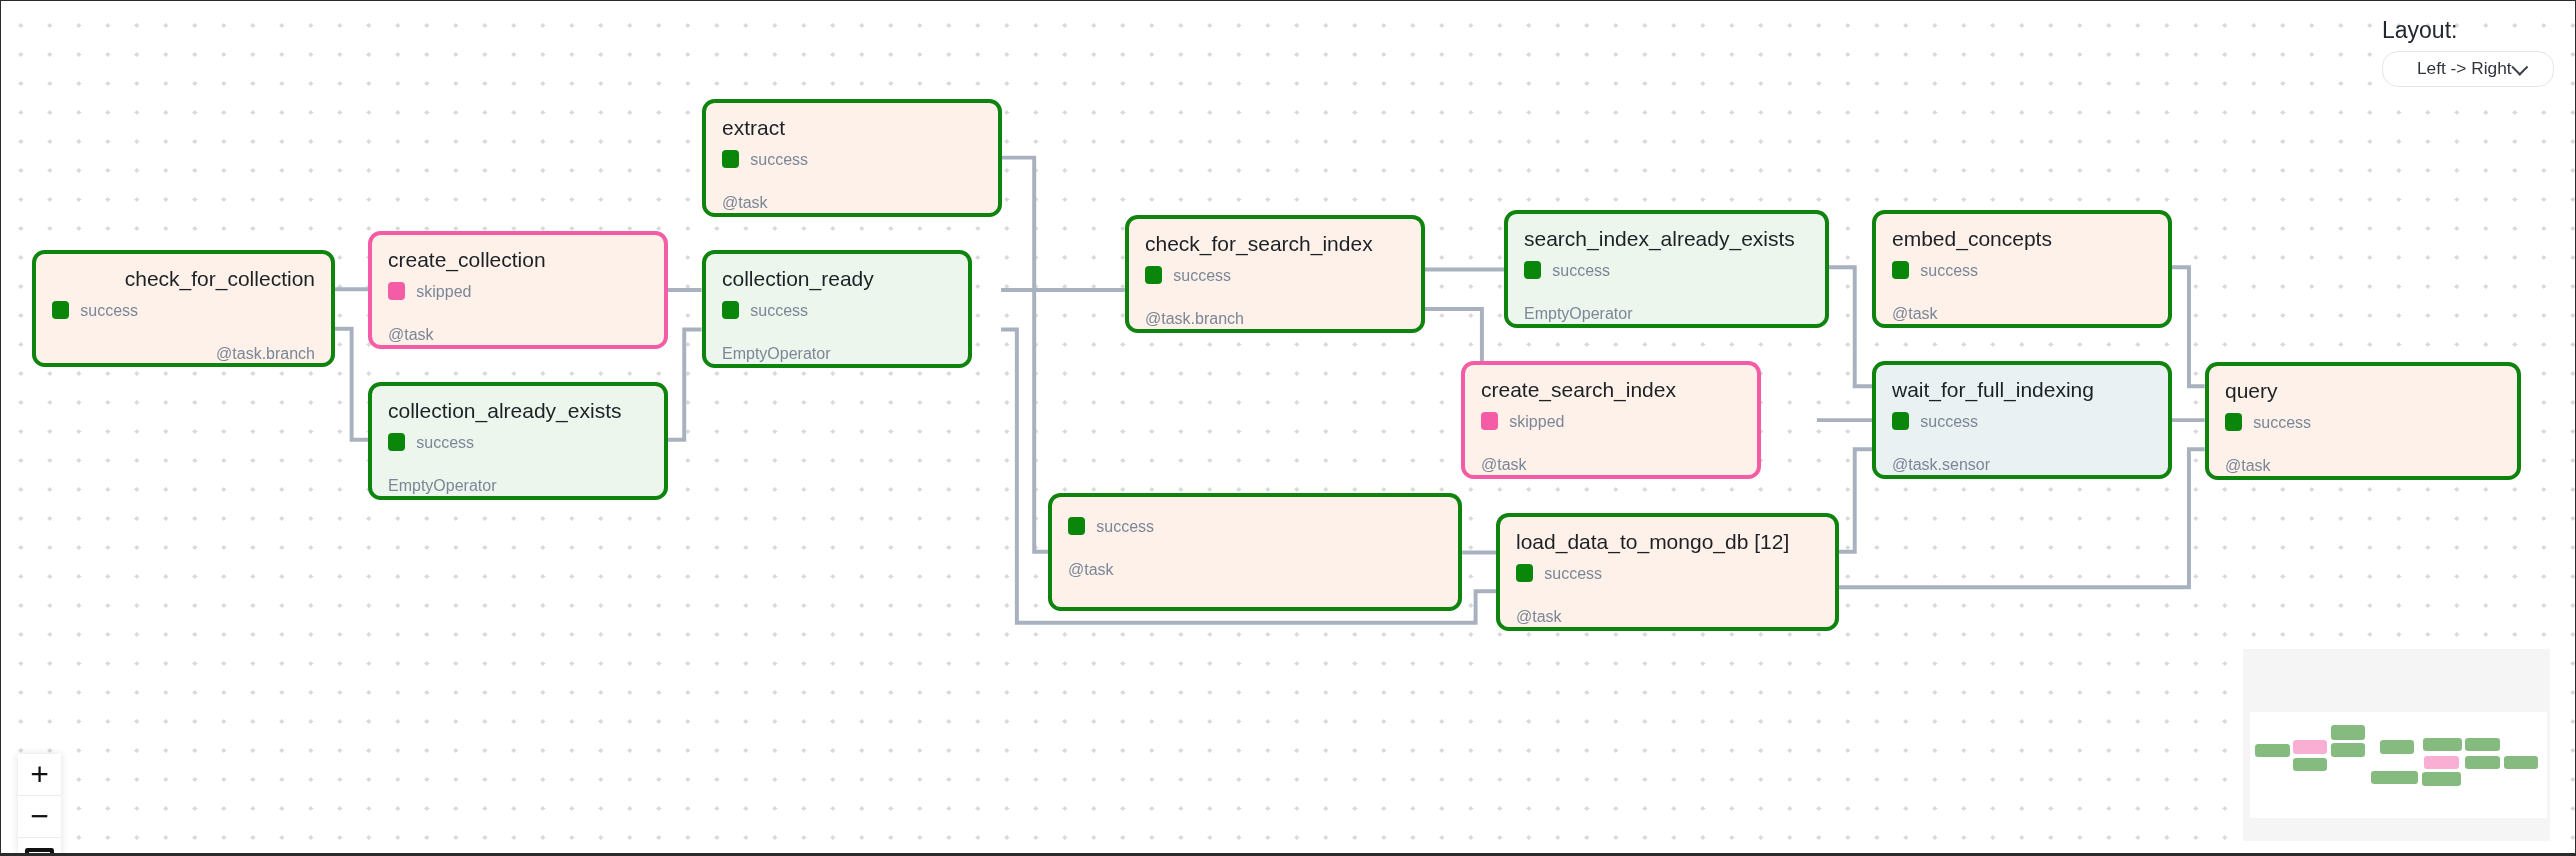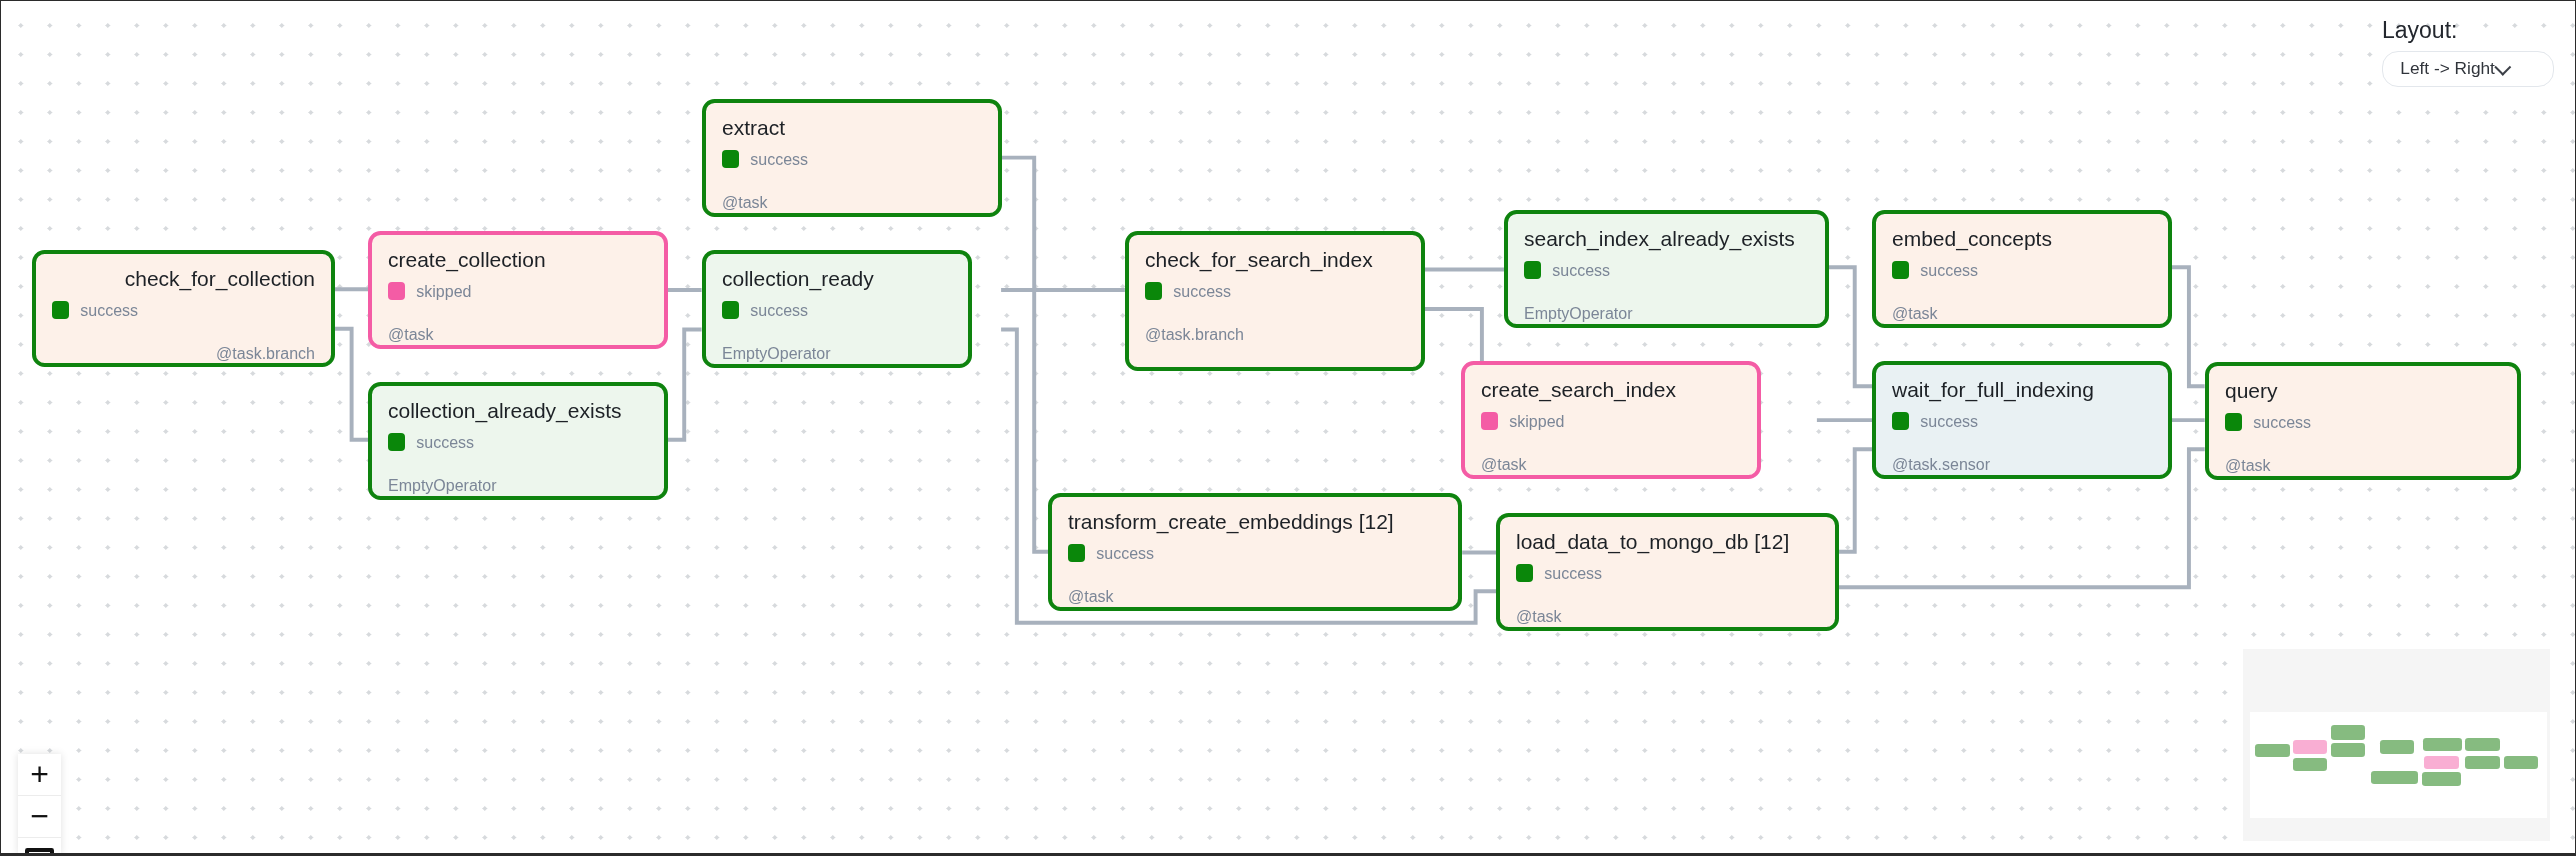--- a/index.html
+++ b/index.html
@@ -20,21 +20,21 @@
   .node .title{font-size:21px;color:#1d2126;line-height:27px;white-space:nowrap;}
   .node .statusrow{display:flex;align-items:center;margin-top:5.5px;height:25px;}
   .node .sq{width:17.3px;height:17.3px;border-radius:4px;margin-right:11px;flex:none;}
   .node .sq.success{background:#0a870a;}
   .node .sq.skipped{background:#f45ca5;}
   .node .stext,.node .op{font-size:16px;color:#7b8697;line-height:25px;white-space:nowrap;}
   .node .op{margin-top:18px;}
   .layout-panel{position:absolute;left:2382px;top:17.3px;z-index:50;}
   .layout-label{font-size:23px;color:#23272e;margin-left:0;margin-bottom:6.3px;}
   .layout-select{margin-top:6.3px;width:172px;height:36px;background:#fff;border:1.6px solid #e3e7ec;
-    border-radius:16px;display:flex;align-items:center;justify-content:flex-start;
+    border-radius:16px;display:flex;align-items:center;justify-content:center;
     padding:0 12.6px 0 17.3px;box-sizing:border-box;cursor:pointer;}
   .layout-select .val{font-size:17.3px;color:#30343b;}
   .chev{width:10.2px;height:10.2px;border-right:2.4px solid #3c4047;border-bottom:2.4px solid #3c4047;
     transform:rotate(45deg) translateY(-2.4px);}
   .ctrls{position:absolute;left:18px;top:754px;width:43px;z-index:50;
     box-shadow:0 0 8px rgba(0,0,0,.12);background:#fff;}
   .ctrl-btn{width:43px;height:42px;background:#fff;border:none;border-bottom:0.8px solid #ececec;
     display:flex;align-items:center;justify-content:center;font-size:32px;color:#111;
     cursor:pointer;box-sizing:border-box;padding:0;font-family:"Liberation Sans",sans-serif;}
   .ctrl-btn.cut{height:17.3px;overflow:hidden;align-items:flex-start;}
@@ -102,30 +102,29 @@
         <div class="op">@task</div>
       </div>
       <div class="node state-success bg-empty" style="left: 702px; top: 250px; width: 270px; height: 118px;">
         <div class="title">collection_ready</div>
         <div class="statusrow">
           <span class="sq success"></span>
           <span class="stext">success</span>
         </div>
         <div class="op">EmptyOperator</div>
       </div>
-      <div class="node state-success bg-task" style="left: 1125px; top: 231px; width: 300px; height: 140px;">
+      <div class="node state-success bg-task" style="left: 1125px; top: 215px; width: 300px; height: 118px;">
         <div class="title">check_for_search_index</div>
         <div class="statusrow">
           <span class="sq success"></span>
           <span class="stext">success</span>
         </div>
         <div class="op">@task.branch</div>
       </div>
       <div class="node state-success bg-task" style="left: 1048px; top: 493px; width: 414px; height: 118px;">
-        <div class="title">transform_create_embeddings [12]</div>
         <div class="statusrow">
           <span class="sq success"></span>
           <span class="stext">success</span>
         </div>
         <div class="op">@task</div>
       </div>
       <div class="node state-success bg-empty" style="left: 1504px; top: 210px; width: 325px; height: 118px;">
         <div class="title">search_index_already_exists</div>
         <div class="statusrow">
           <span class="sq success"></span>

